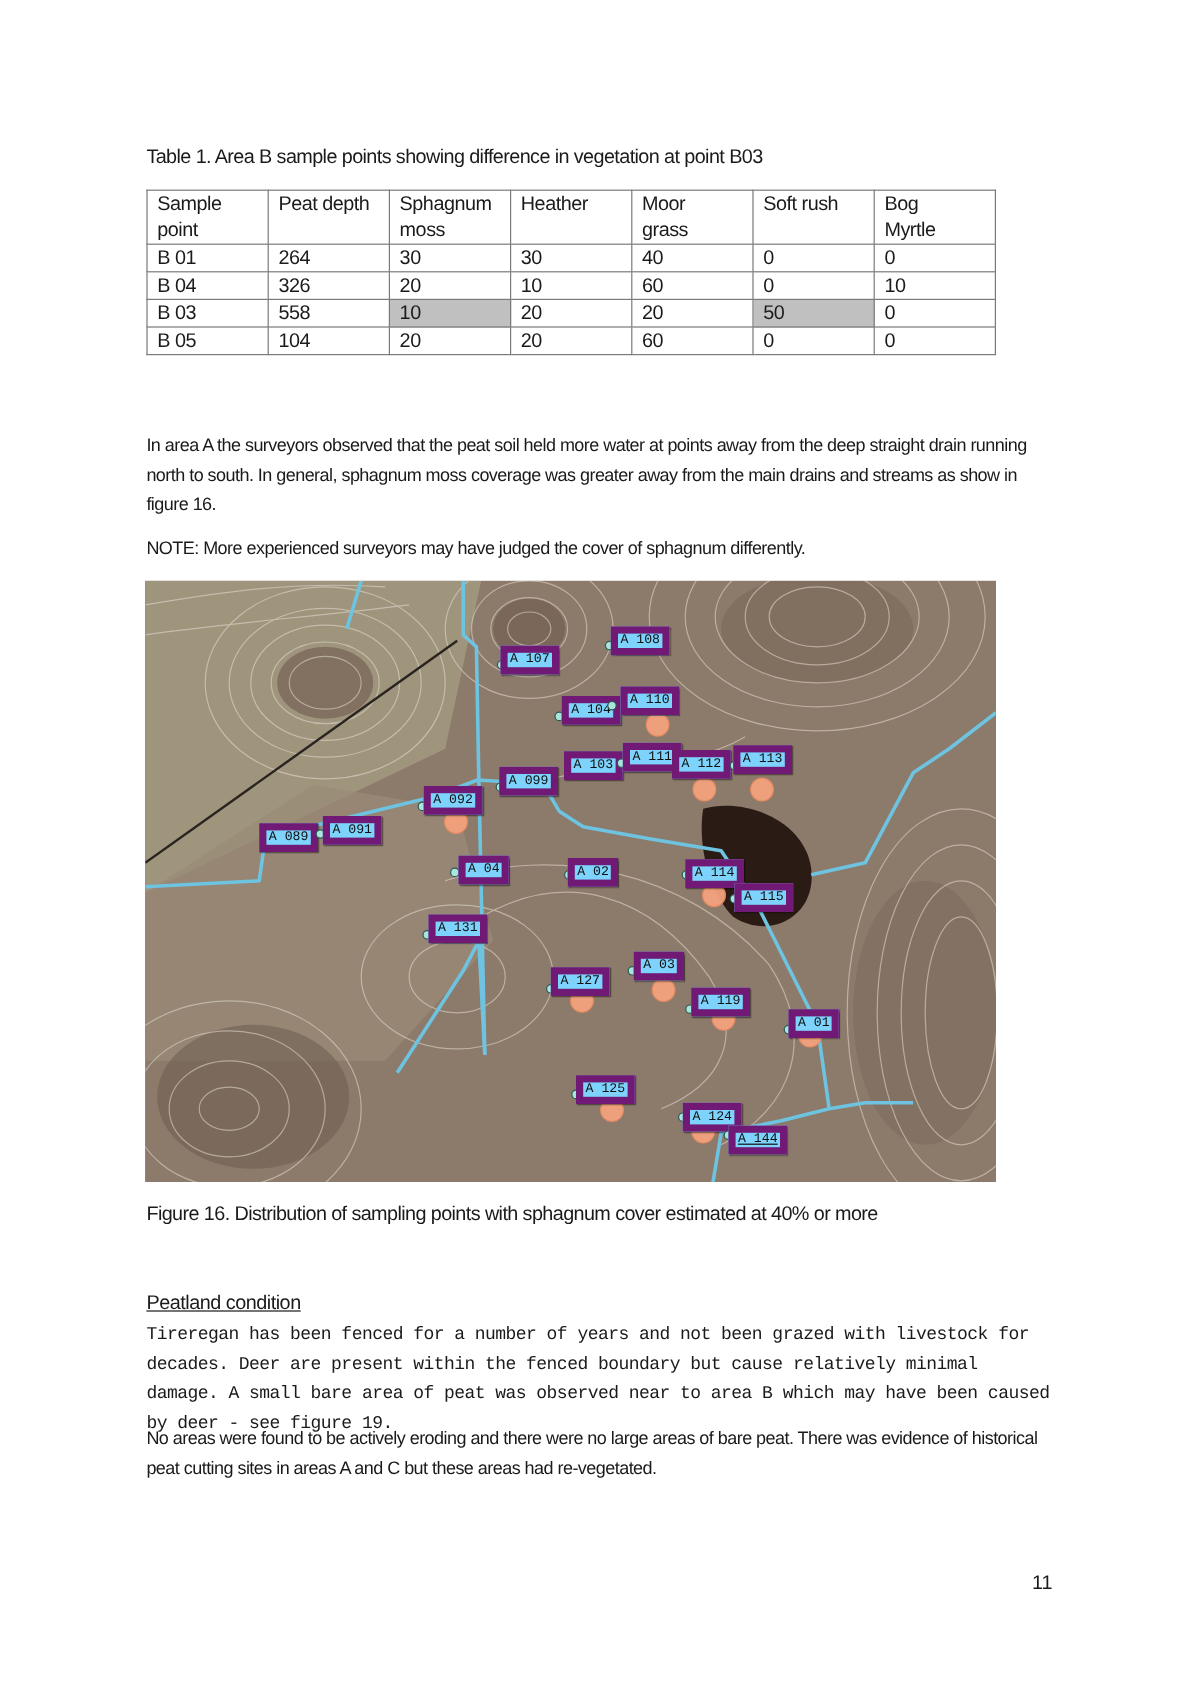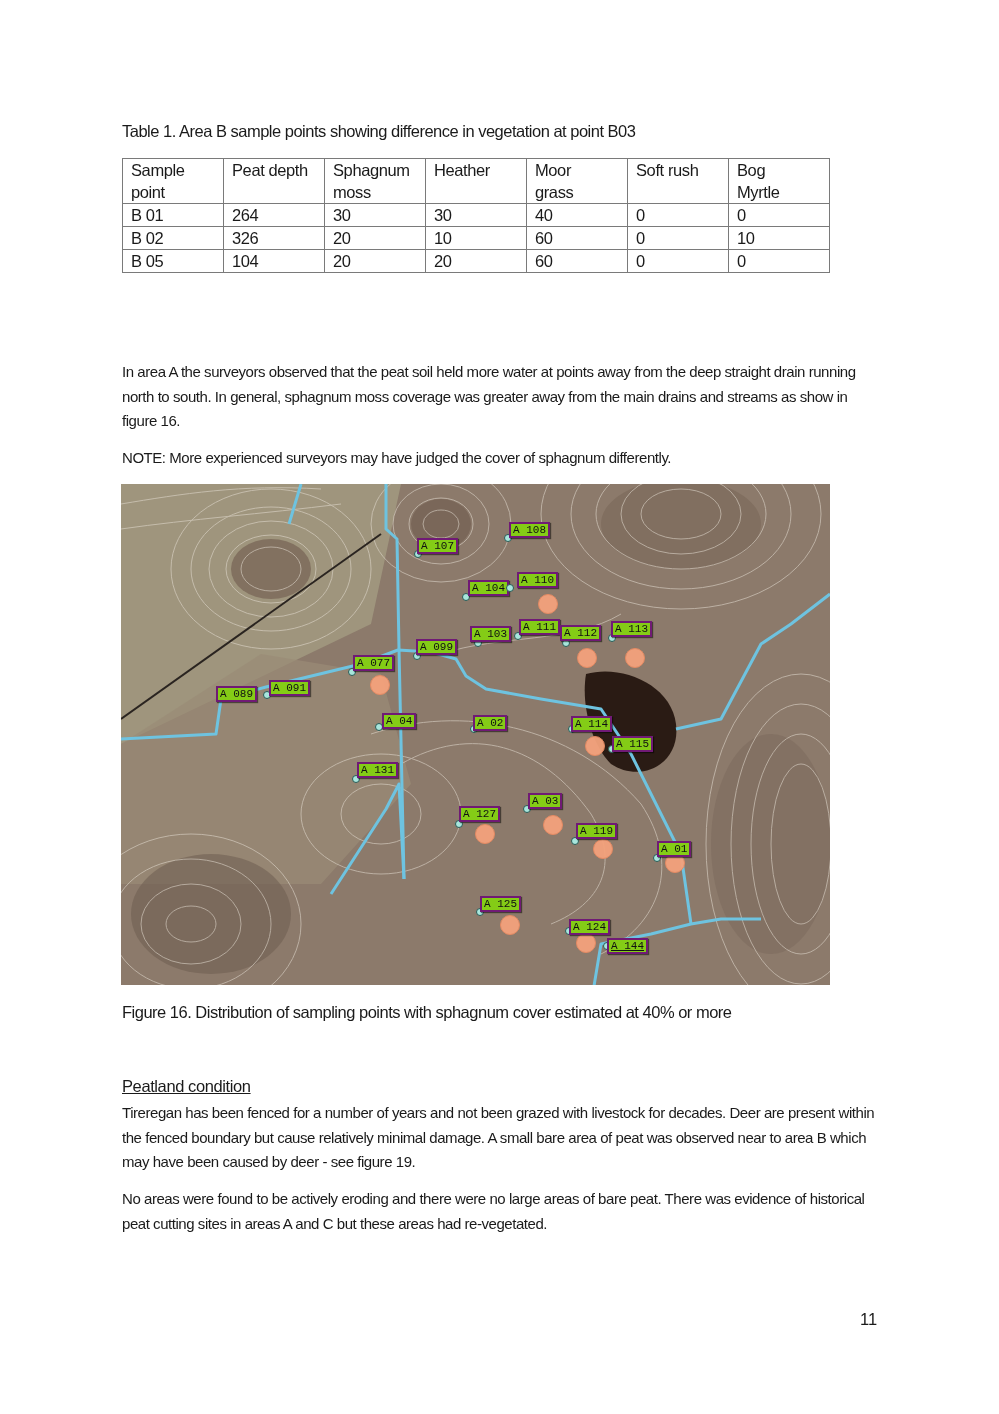--- a/index.html
+++ b/index.html
@@ -8,21 +8,21 @@
   .caption { position: absolute; left: 122px; font-size: 16.5px; letter-spacing: -0.5px; }
   .para { position: absolute; left: 122px; width: 760px; font-size: 15px; line-height: 24.5px; letter-spacing: -0.45px; margin: 0; }
   table.data { position: absolute; left: 122px; top: 158px; border-collapse: collapse; font-size: 16.5px; letter-spacing: -0.4px; }
   table.data td, table.data th { border: 1px solid #7a7a7a; padding: 0 8px; text-align: left; font-weight: normal; vertical-align: top; line-height: 22px; height: 22px; }
   table.data th { line-height: 22px; }
   table.data td.hl { background: #c0c0c0; }
   .c1 { width: 84px; } .c2 { width: 84px; } .c3 { width: 84px; border-radius: 15px; } .c4 { width: 84px; }
   .c5 { width: 84px; } .c6 { width: 84px; } .c7 { width: 84px; }
   .map { position: absolute; left: 121px; top: 484px; width: 709px; height: 501px; overflow: hidden; background: #8a786a; }
   .map svg { position: absolute; left: 0; top: 0; }
-  .lbl { position: absolute; background: #84cc16; border: 2px solid #701a75; box-shadow: 1px 1px 1px rgba(0,0,0,0.5);
+  .lbl { position: absolute; background: #7dd3fc; border: 6px solid #701a75; box-shadow: 1px 1px 1px rgba(0,0,0,0.5);
          font-family: "Liberation Mono", monospace; font-size: 11px; line-height: 12px; padding: 0 2px; color: #111; white-space: pre; }
   .pt { position: absolute; width: 6px; height: 6px; border-radius: 50%; background: #a8e6dd; border: 1px solid #2a5a55; }
   .dot { position: absolute; width: 18px; height: 18px; border-radius: 50%; background: #f4a27c; border: 1px solid #e88b63; opacity: 0.95; }
   .heading { position: absolute; left: 122px; top: 1077px; font-size: 16.5px; text-decoration: underline; letter-spacing: -0.4px; }
   .pagenum { position: absolute; left: 860px; top: 1310px; font-size: 16.5px; }
 </style>
 </head>
 <body>
 
 <div class="caption" style="top:122px;">Table 1. Area B sample points showing difference in vegetation at point B03</div>
@@ -43,27 +43,36 @@
     <tr>
       <td>B 01</td>
       <td>264</td>
       <td>30</td>
       <td>30</td>
       <td>40</td>
       <td>0</td>
       <td>0</td>
     </tr>
     <tr>
-      <td>B 02</td>
+      <td>B 04</td>
       <td>326</td>
       <td>20</td>
       <td>10</td>
       <td>60</td>
       <td>0</td>
       <td>10</td>
+    </tr>
+    <tr>
+      <td>B 03</td>
+      <td>558</td>
+      <td class="hl">10</td>
+      <td>20</td>
+      <td>20</td>
+      <td class="hl">50</td>
+      <td>0</td>
     </tr>
     <tr>
       <td>B 05</td>
       <td>104</td>
       <td>20</td>
       <td>20</td>
       <td>60</td>
       <td>0</td>
       <td>0</td>
     </tr>
@@ -165,21 +174,21 @@
   <div class="pt" style="left:441px;top:155px;"></div>
   <div class="lbl" style="left:439px;top:141px;">A 112</div>
 
   <div class="pt" style="left:487px;top:150px;"></div>
   <div class="lbl" style="left:490px;top:137px;">A 113</div>
 
   <div class="pt" style="left:292px;top:168px;"></div>
   <div class="lbl" style="left:295px;top:155px;">A 099</div>
 
   <div class="pt" style="left:227px;top:184px;"></div>
-  <div class="lbl" style="left:232px;top:171px;">A 077</div>
+  <div class="lbl" style="left:232px;top:171px;">A 092</div>
 
   <div class="pt" style="left:97px;top:203px;"></div>
   <div class="lbl" style="left:95px;top:202px;">A 089</div>
 
   <div class="pt" style="left:142px;top:207px;"></div>
   <div class="lbl" style="left:148px;top:196px;">A 091</div>
 
   <div class="pt" style="left:254px;top:239px;"></div>
   <div class="lbl" style="left:261px;top:229px;">A 04</div>
 
@@ -213,16 +222,16 @@
   <div class="pt" style="left:444px;top:443px;"></div>
   <div class="lbl" style="left:448px;top:435px;">A 124</div>
 
   <div class="pt" style="left:482px;top:458px;"></div>
   <div class="lbl" style="left:486px;top:454px;text-decoration:underline;">A 144</div>
 </div>
 
 <div class="caption" style="top:1003px;">Figure 16. Distribution of sampling points with sphagnum cover estimated at 40% or more</div>
 
 <div class="heading">Peatland condition</div>
-<p class="para" style="top:1101px;">Tireregan has been fenced for a number of years and not been grazed with livestock for decades. Deer are present within the fenced boundary but cause relatively minimal damage. A small bare area of peat was observed near to area B which may have been caused by deer - see figure 19.</p>
+<p class="para" style="top:1101px;font-family:Liberation Mono, monospace;">Tireregan has been fenced for a number of years and not been grazed with livestock for decades. Deer are present within the fenced boundary but cause relatively minimal damage. A small bare area of peat was observed near to area B which may have been caused by deer - see figure 19.</p>
 <p class="para" style="top:1187px;">No areas were found to be actively eroding and there were no large areas of bare peat. There was evidence of historical peat cutting sites in areas A and C but these areas had re-vegetated.</p>
 
 <div class="pagenum">11</div>
 
 </body></html>

